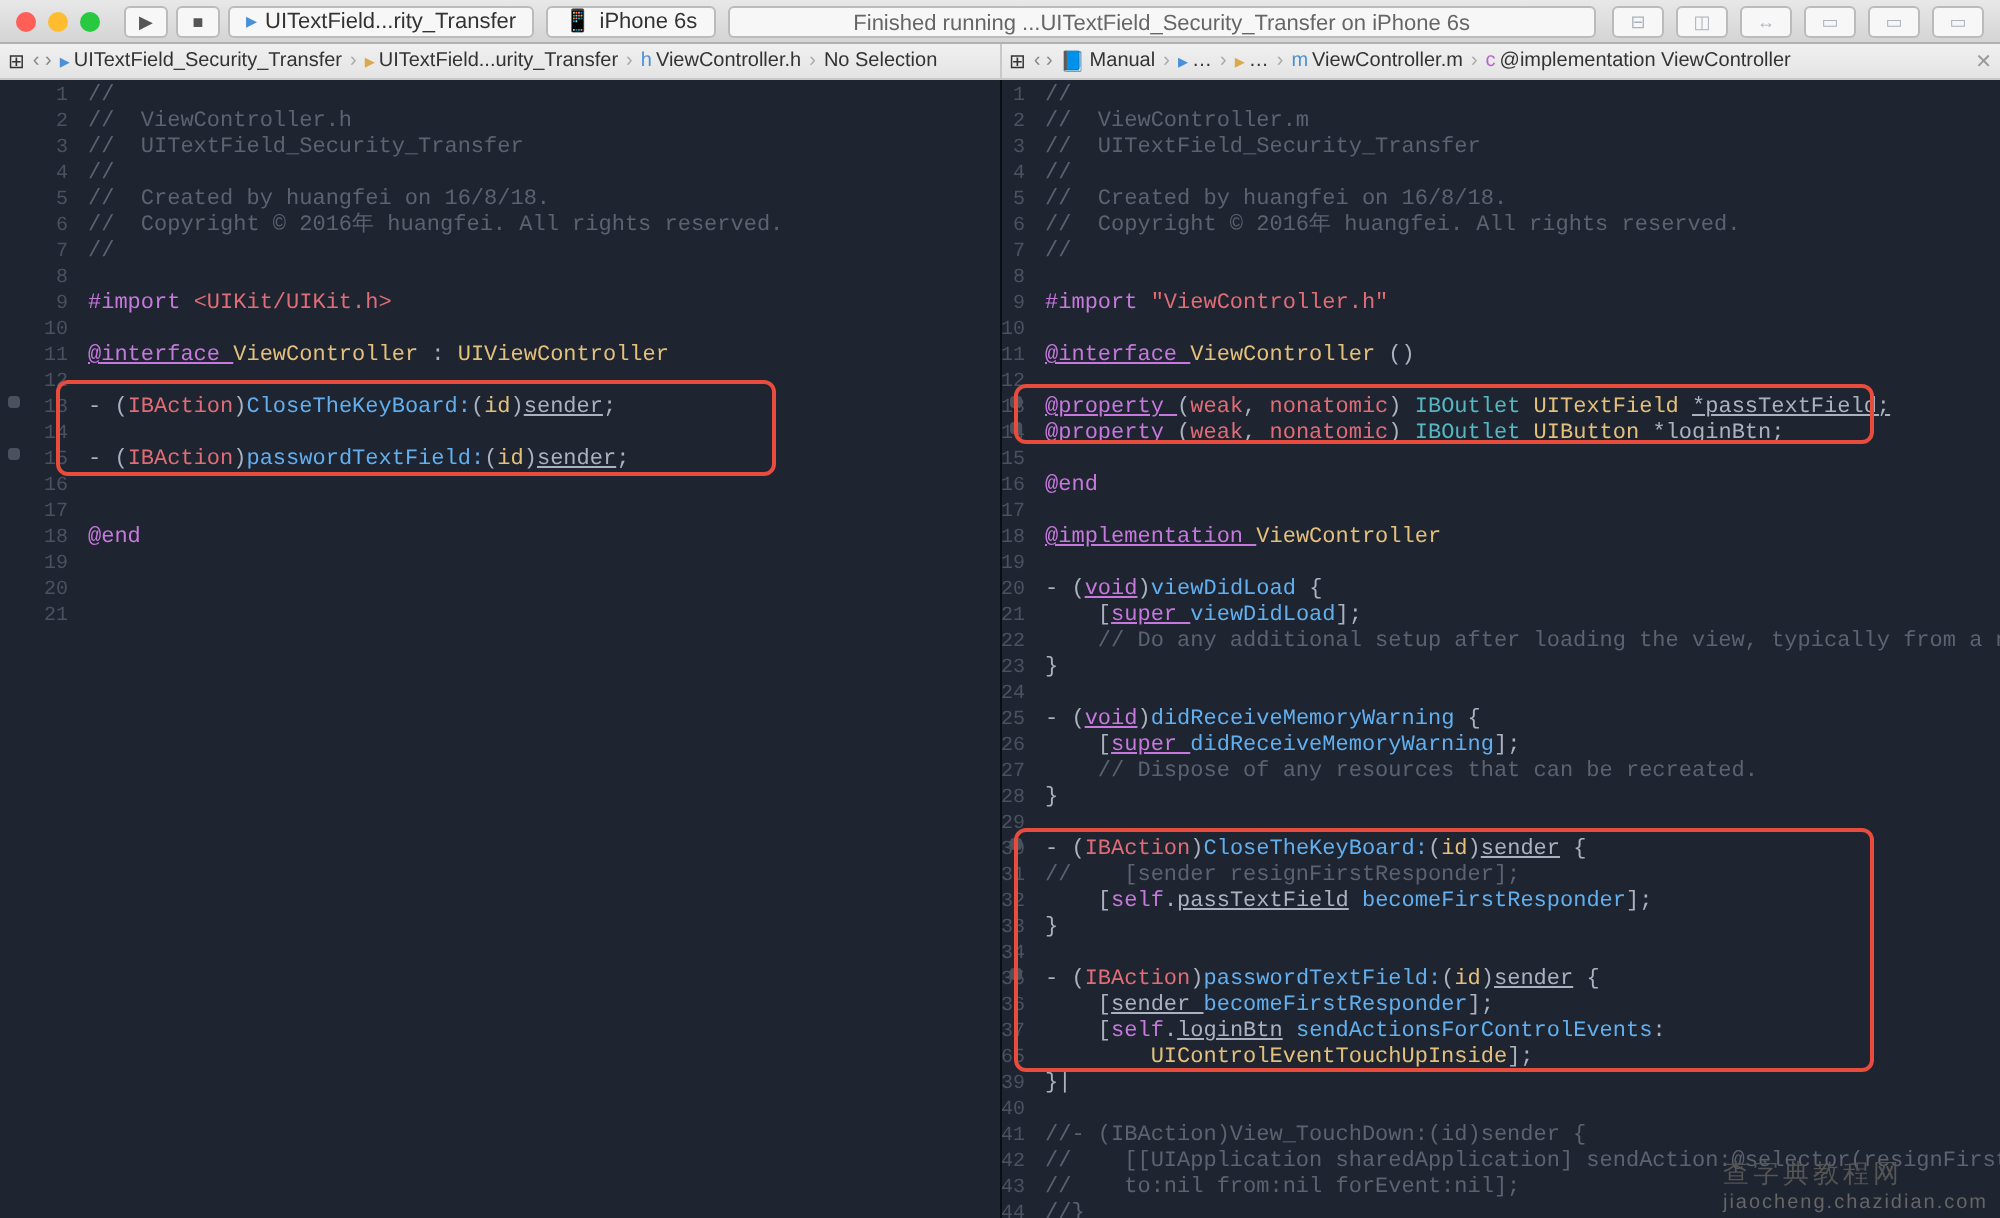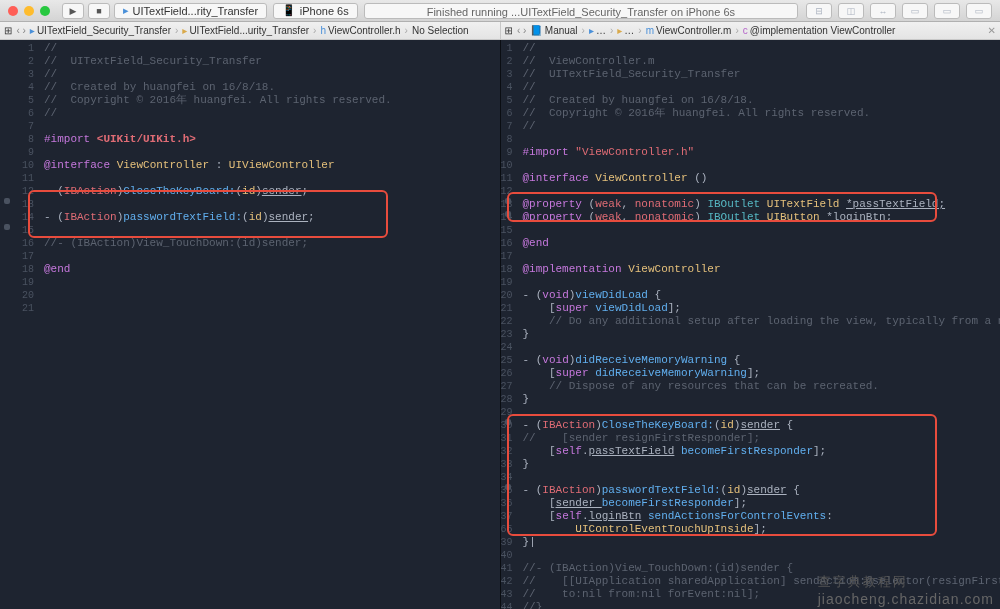--- a/index.html
+++ b/index.html
@@ -42,36 +42,36 @@
 .editors { display: flex; height: 569px; }
 .editor { flex: 1; display: flex; background: #1e2430; overflow: hidden; }
 .editor:first-child { border-right: 1px solid #0a0d12; }
 .gutter-marks { width: 14px; background: #1e2430; }
 .line-nums { width: 24px; background: #1e2430; color: #4a5260; text-align: right; padding-top: 2px; }
 .line-nums div { height: 13px; line-height: 13px; padding-right: 4px; font-size: 10px; }
 .code-area { flex: 1; padding: 2px 4px 2px 6px; font-size: 11px; line-height: 13px; position: relative; }
 .code-line { height: 13px; white-space: pre; }
 .c-comment { color: #5c6370; }
 .c-preproc { color: #c678dd; margin-top: 20px; }
-.c-import { color: #e06c75; font-weight: bold; }
-.c-keyword { color: #c678dd; }
+.c-import { color: #e06c75; }
+.c-keyword { color: #c678dd; text-decoration: underline; }
 .c-class { color: #e5c07b; }
 .c-method { color: #61afef; }
 .c-ibaction { color: #e06c75; }
 .c-param { color: #e5c07b; }
 .c-string { color: #e06c75; }
 .c-self { color: #c678dd; }
 .c-prop { color: #e06c75; }
 .c-punc { color: #abb2bf; }
 .c-plain { color: #abb2bf; text-decoration: underline; }
 .c-end { color: #c678dd; }
 .c-iboutlet { color: #56b6c2; }
 .highlight-box { position: absolute; border: 2px solid #e84c3d; border-radius: 6px; pointer-events: none; }
 .watermark { position: absolute; right: 6px; bottom: 2px; font-size: 13px; color: #555; font-family: sans-serif; letter-spacing: 2px; }
-.watermark small { display: block; font-size: 14px; letter-spacing: 1px; color: #666; text-align: right; }
+.watermark small { display: block; font-size: 10px; letter-spacing: 1px; color: #666; text-align: right; }
 .gutter-dot { position: absolute; width: 6px; height: 6px; background: #4a5260; border-radius: 2px; }
 </style>
 </head>
 <body>
 
 <div class="title-bar">
   <div class="traffic-lights">
     <div class="light red"></div>
     <div class="light yellow"></div>
     <div class="light green"></div>
@@ -170,35 +170,35 @@
         <div>15</div>
         <div>16</div>
         <div>17</div>
         <div>18</div>
         <div>19</div>
         <div>20</div>
         <div>21</div>
     </div>
     <div class="code-area">
       <div class="code-line c-comment">//</div>
+      <div class="code-line c-comment">//  ViewController.h</div>
       <div class="code-line c-comment">//  UITextField_Security_Transfer</div>
       <div class="code-line c-comment">//</div>
       <div class="code-line c-comment">//  Created by huangfei on 16/8/18.</div>
       <div class="code-line c-comment">//  Copyright © 2016年 huangfei. All rights reserved.</div>
       <div class="code-line c-comment">//</div>
       <div class="code-line"></div>
       <div class="code-line"><span class="c-preproc">#import </span><span class="c-import">&lt;UIKit/UIKit.h&gt;</span></div>
       <div class="code-line"></div>
       <div class="code-line"><span class="c-keyword">@interface </span><span class="c-class">ViewController</span><span class="c-punc"> : </span><span class="c-class">UIViewController</span></div>
       <div class="code-line"></div>
       <div class="code-line"><span class="c-punc">- (</span><span class="c-ibaction">IBAction</span><span class="c-punc">)</span><span class="c-method">CloseTheKeyBoard:</span><span class="c-punc">(</span><span class="c-param">id</span><span class="c-punc">)</span><span class="c-plain">sender</span><span class="c-punc">;</span></div>
       <div class="code-line"></div>
       <div class="code-line"><span class="c-punc">- (</span><span class="c-ibaction">IBAction</span><span class="c-punc">)</span><span class="c-method">passwordTextField:</span><span class="c-punc">(</span><span class="c-param">id</span><span class="c-punc">)</span><span class="c-plain">sender</span><span class="c-punc">;</span></div>
       <div class="code-line"></div>
-      <div class="code-line c-comment">//- (IBAction)View_TouchDown:(id)sender;</div>
       <div class="code-line"></div>
       <div class="code-line"><span class="c-end">@end</span></div>
       <div class="highlight-box" style="top:150px;left:-10px;width:360px;height:48px"></div>
     </div>
   </div>
 
   <div class="editor">
     <div class="gutter-marks" style="position:relative">
       <div class="gutter-dot" style="top:158px;left:4px"></div>
       <div class="gutter-dot" style="top:171px;left:4px"></div>

